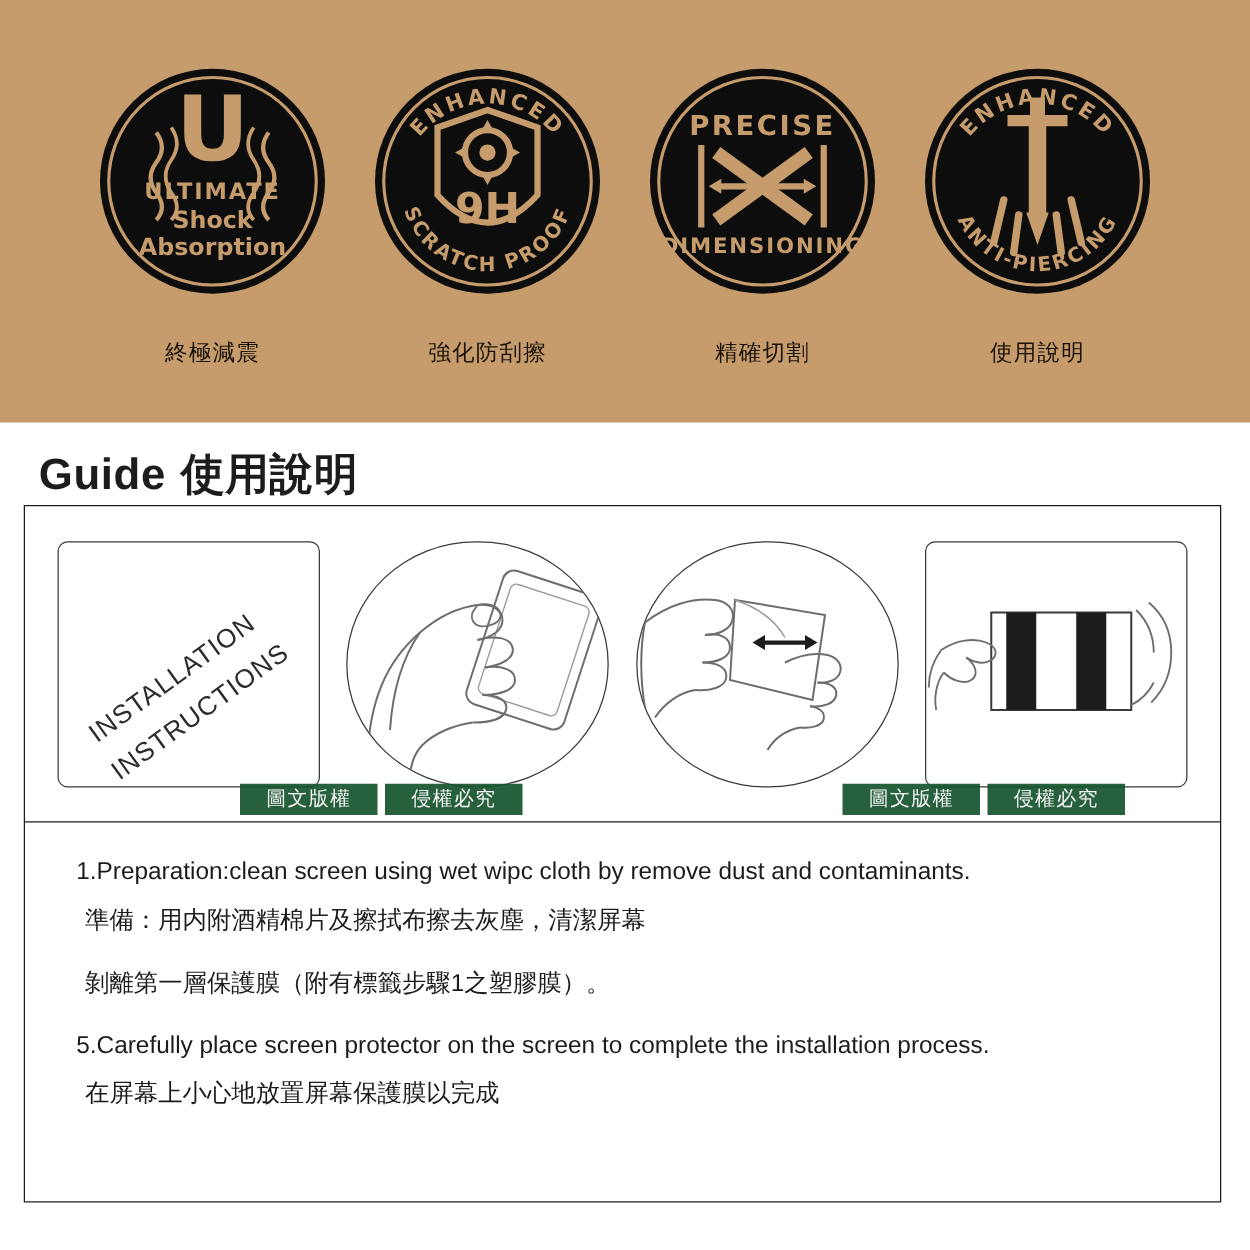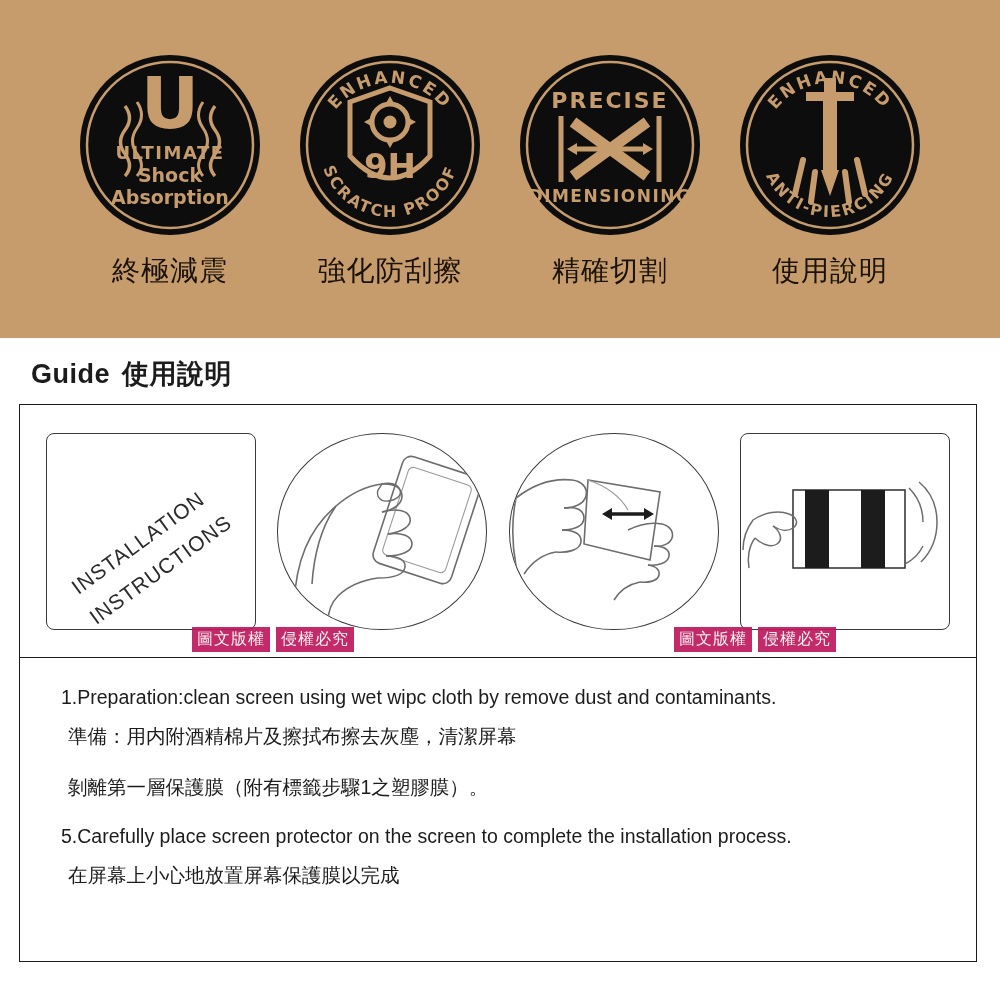--- a/index.html
+++ b/index.html
@@ -46,33 +46,33 @@
     flex-direction: column;
     align-items: center;
   }
   .badge {
     position: relative;
     width: 186px;
     height: 186px;
   }
   .badge svg { display: block; }
   .badge-caption {
-    margin-top: 14px;
-    font-size: 28px;
+    margin-top: 32px;
+    font-size: 18px;
     color: #1a1208;
     letter-spacing: 1px;
     white-space: nowrap;
   }
 
   
   .guide-head {
     position: absolute;
     left: 31px;
     top: 356px;
-    font-size: 27px;
+    font-size: 35px;
     font-weight: bold;
     color: #1c1c1c;
     letter-spacing: 0.5px;
   }
   .guide-head .en { margin-right: 12px; }
 
   
   .guide-box {
     position: absolute;
     left: 19px;
@@ -123,24 +123,24 @@
   .diag-text .l1 { left: 12px; top: 118px; }
   .diag-text .l2 { left: 30px; top: 148px; }
 
   .watermark {
     position: absolute;
     display: flex;
     gap: 6px;
     z-index: 5;
   }
   .wm-chip {
-    background: #be185d;
+    background: #14532d;
     color: #f2f2f2;
     font-size: 16px;
-    padding: 2px 5px;
+    padding: 2px 21px;
     letter-spacing: 1px;
     opacity: 0.92;
   }
   .wm-1 { left: 172px; top: 222px; }
   .wm-2 { left: 654px; top: 222px; }
 
   
   .steps {
     padding: 26px 28px 0 28px;
   }

